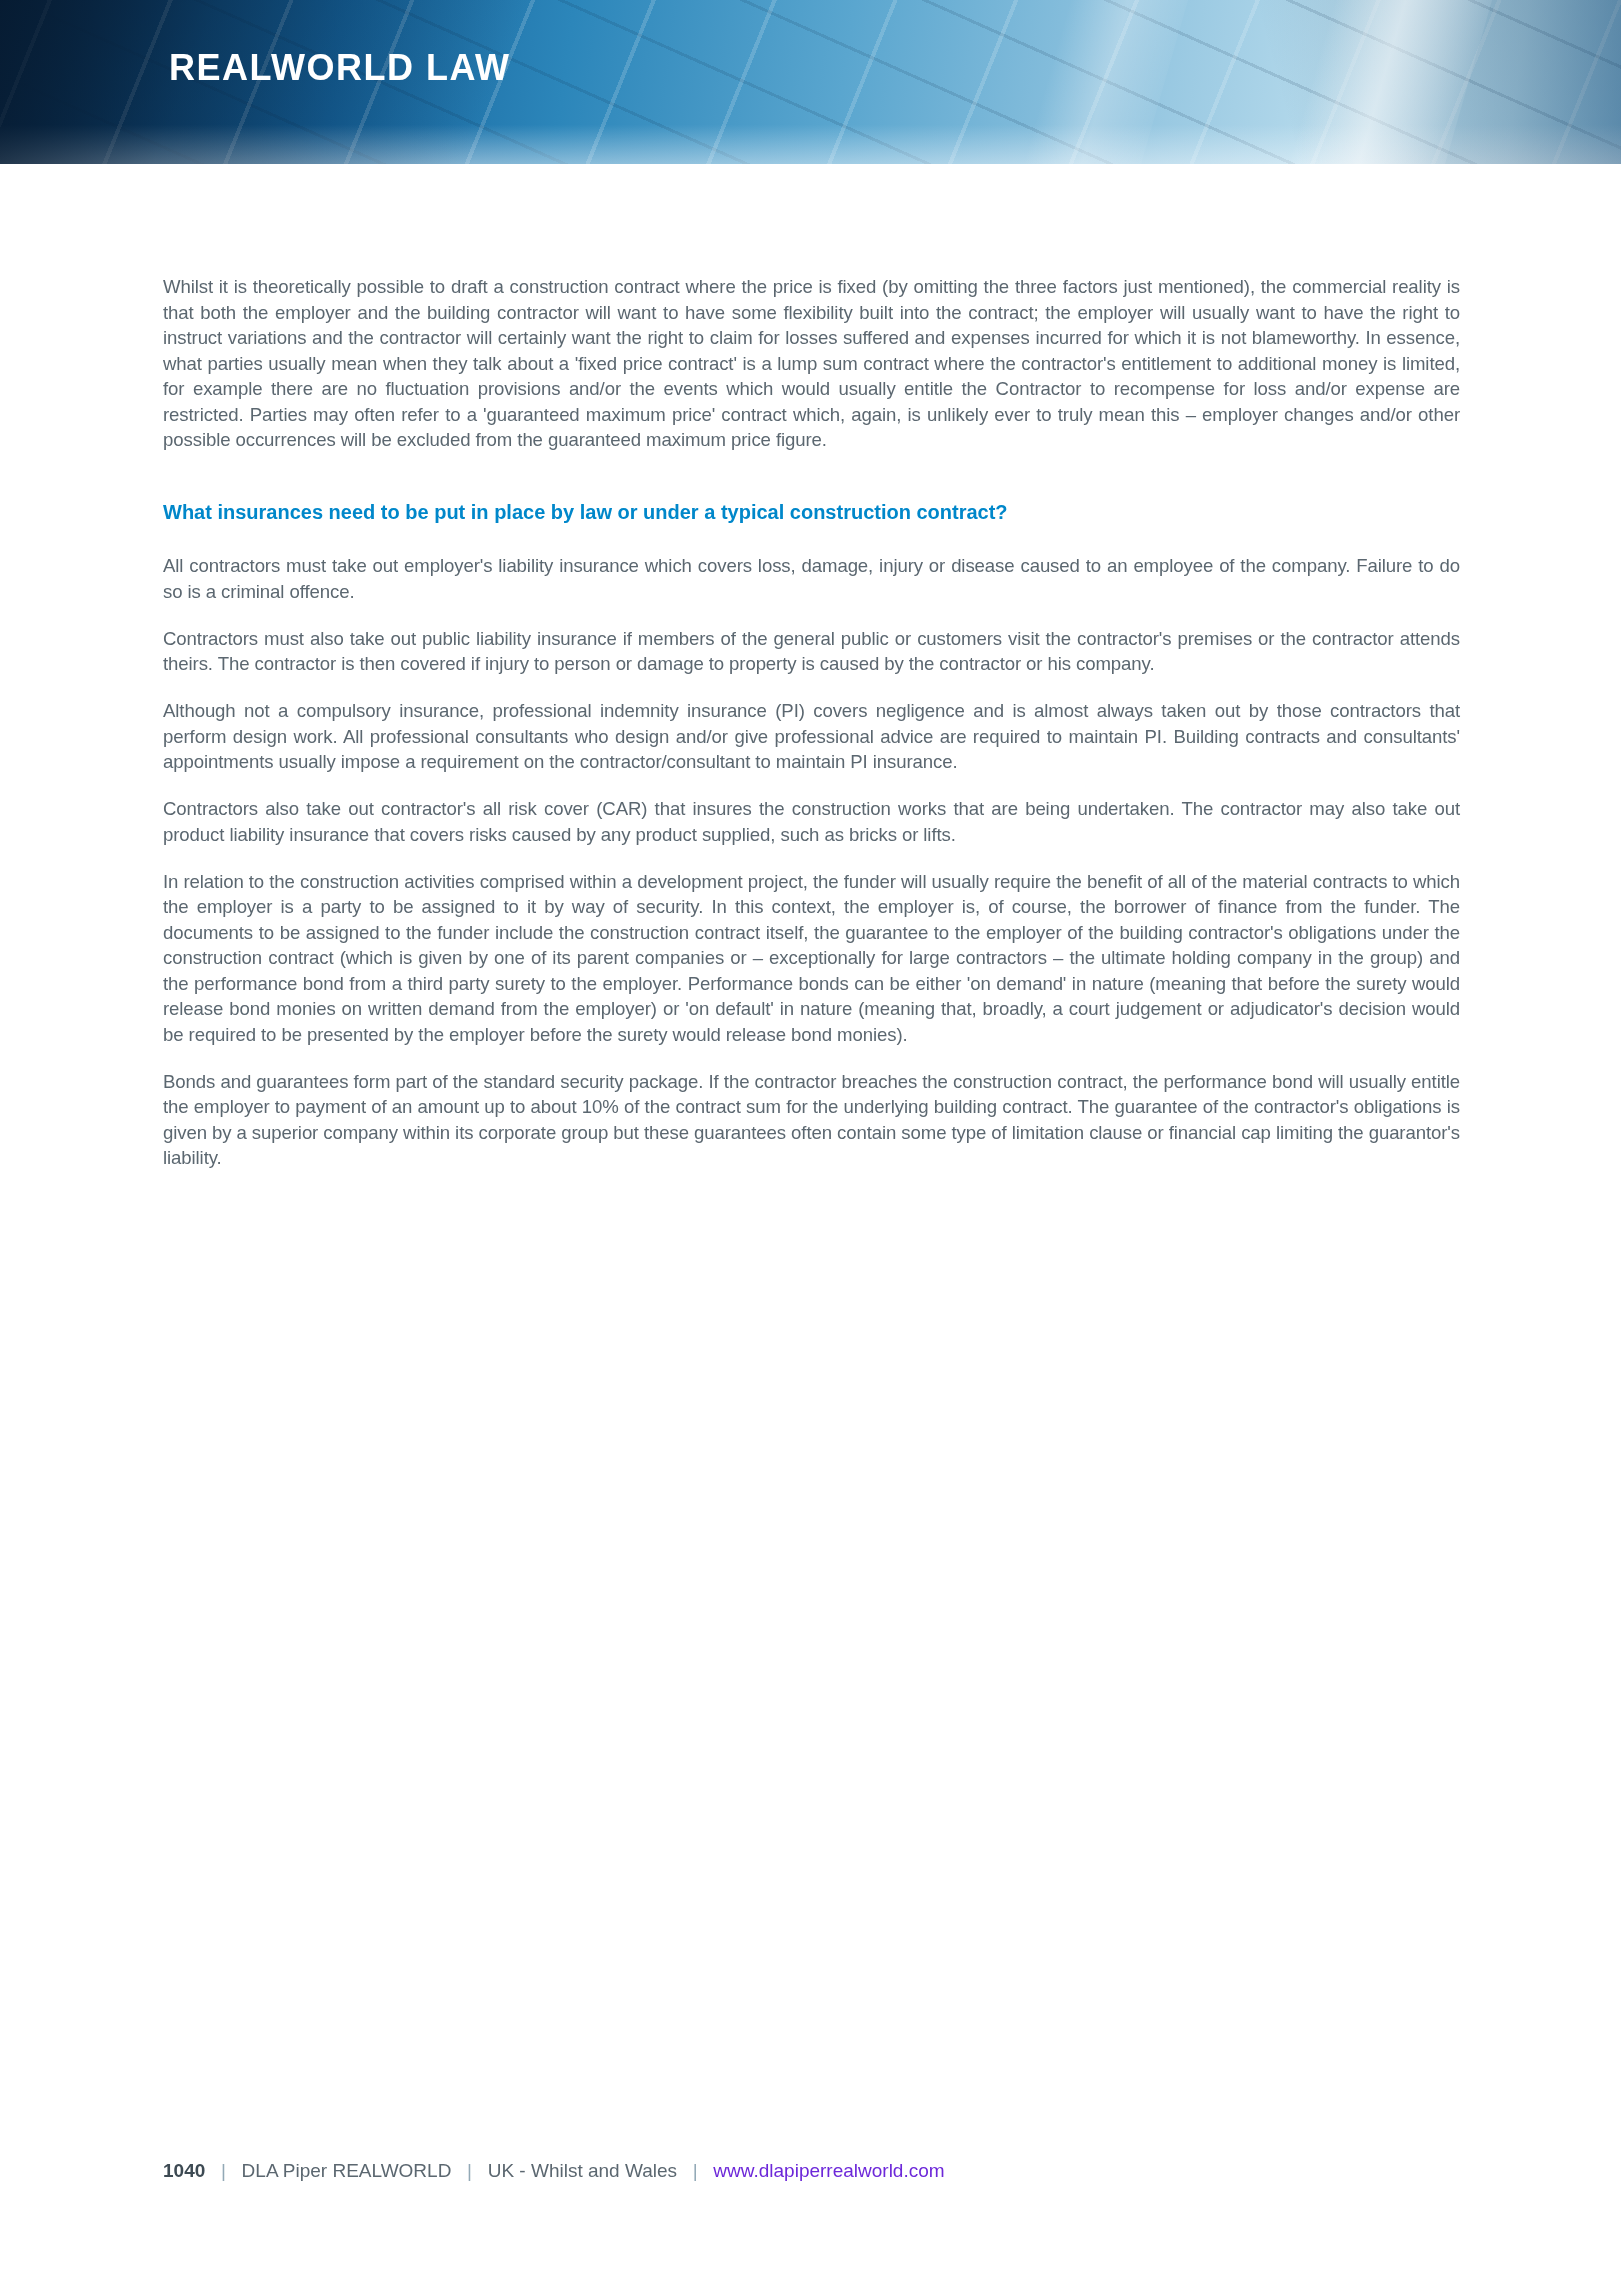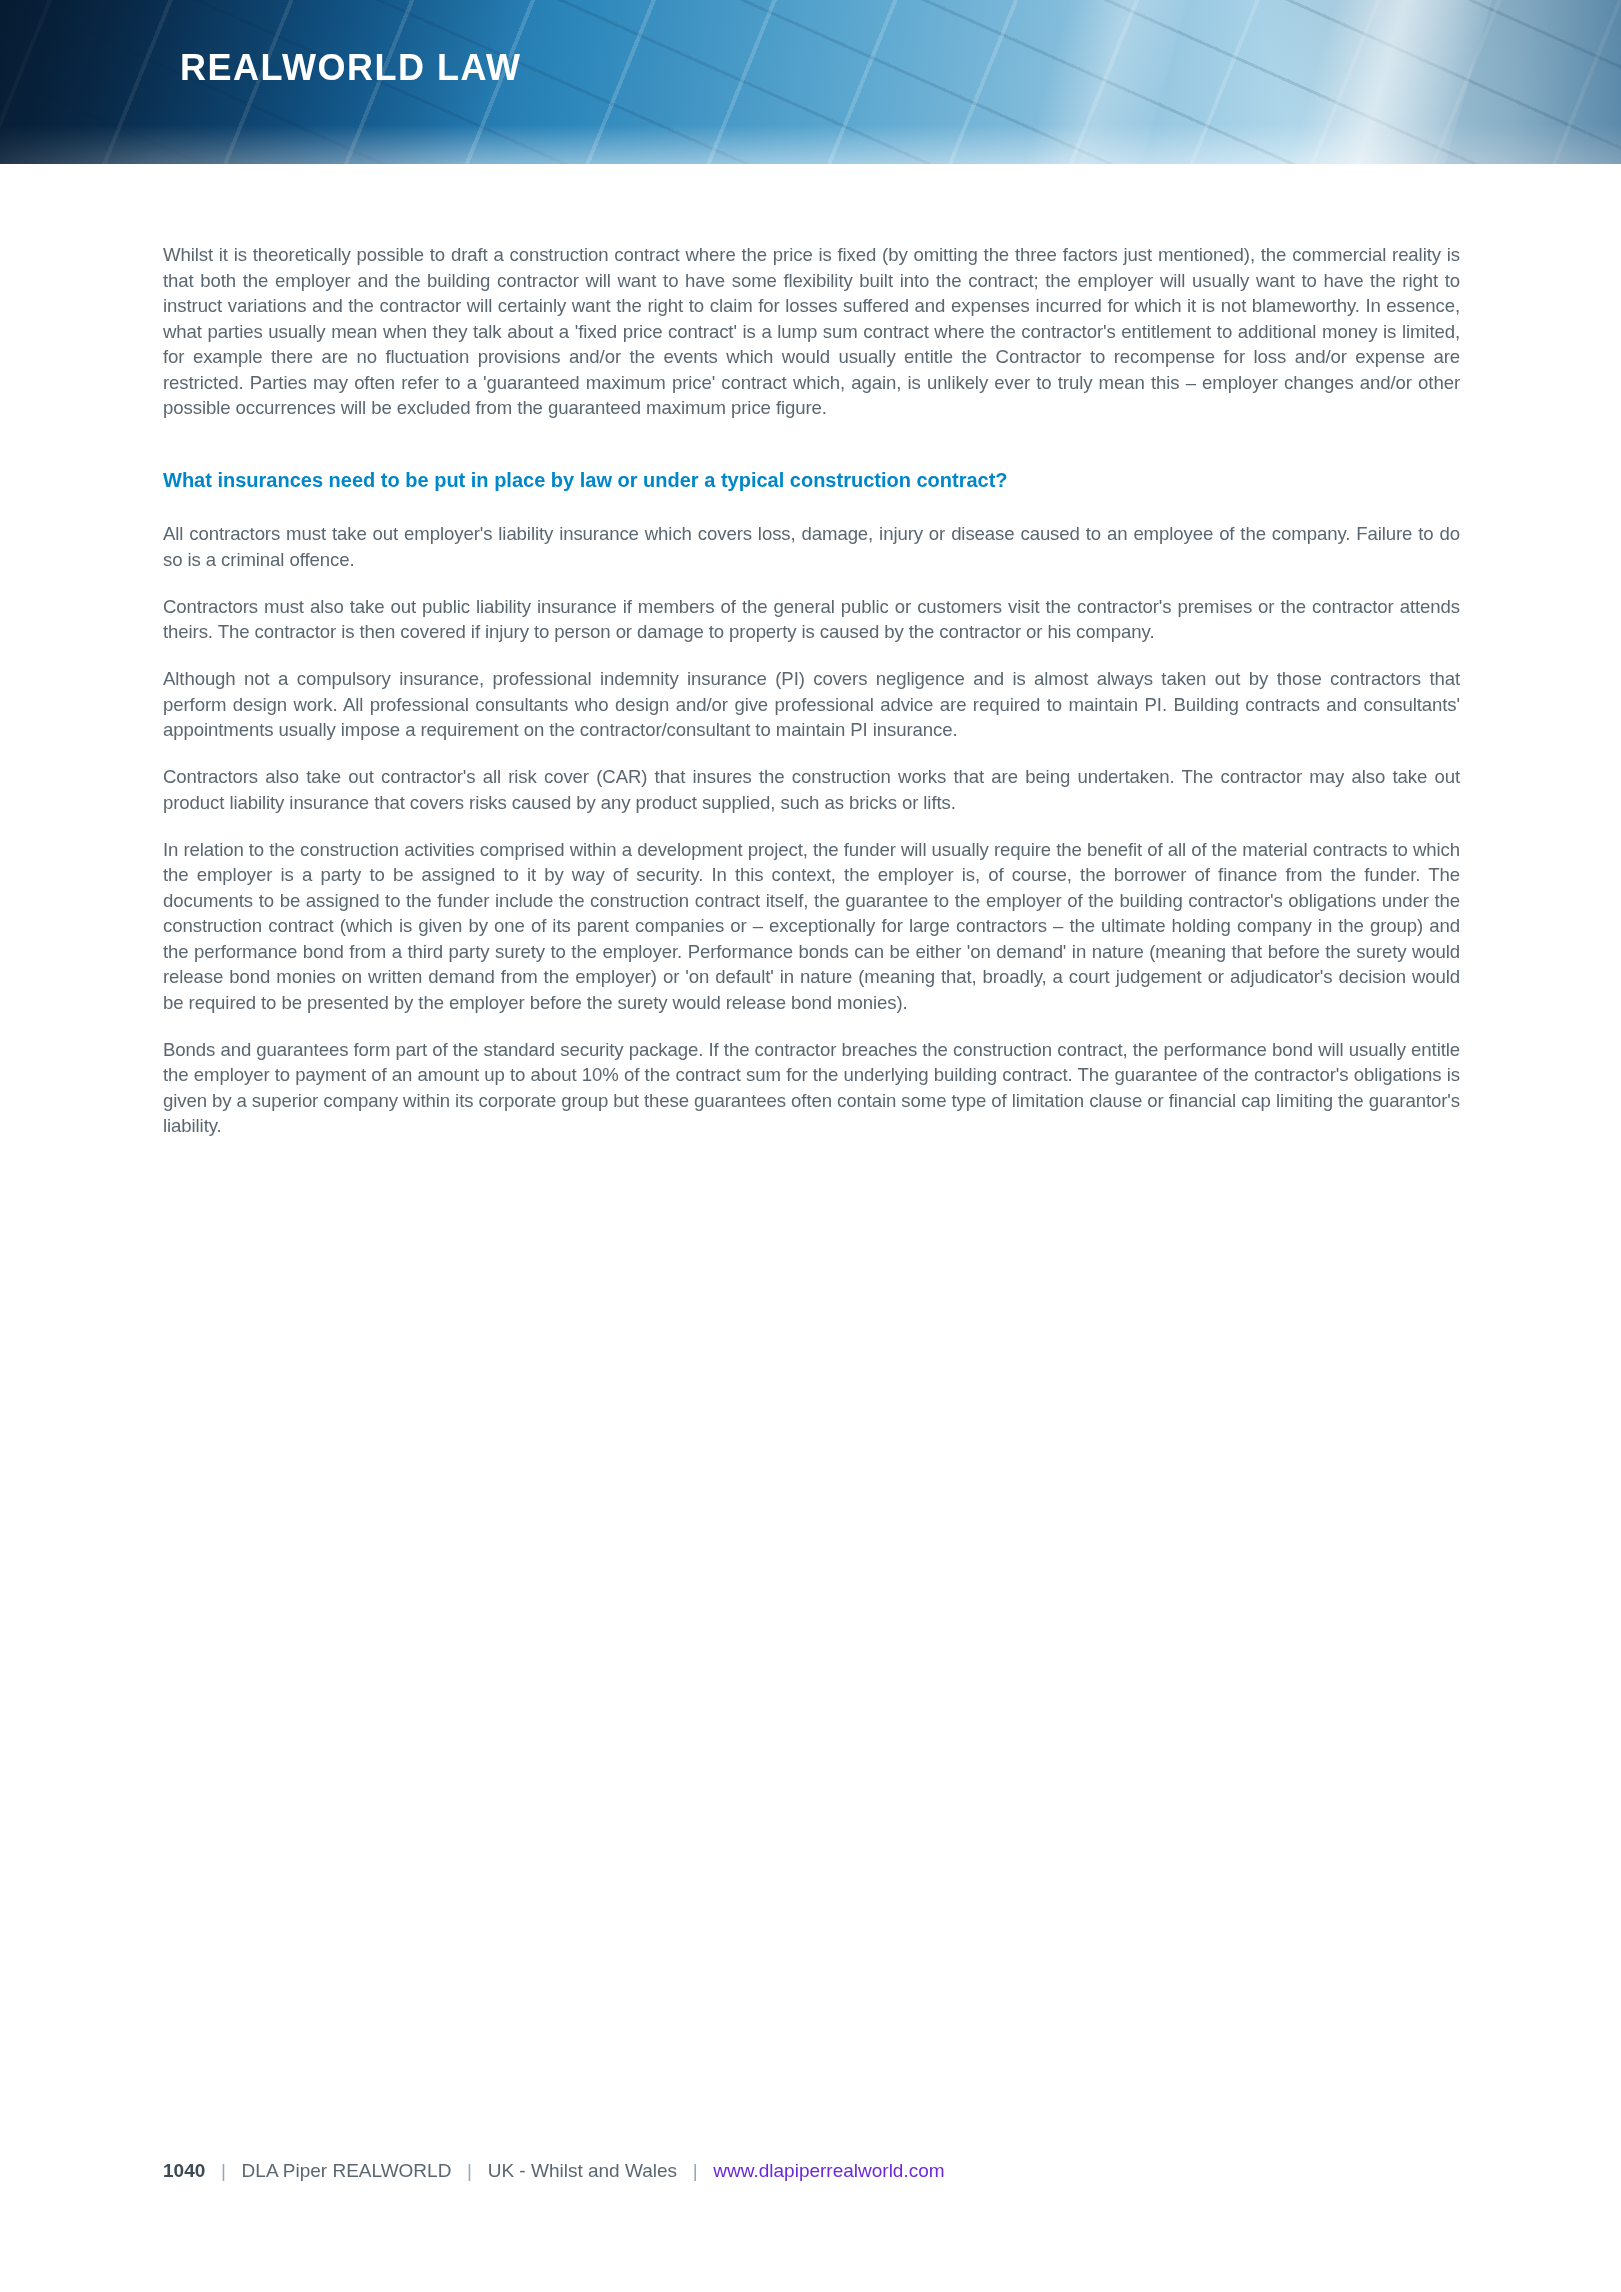--- a/index.html
+++ b/index.html
@@ -59,36 +59,37 @@
     z-index: 1;
   }
   .glass-edge.secondary {
     right: 461px;
     width: 118px;
     background: linear-gradient(to right,
       rgba(255,255,255,0) 0%, rgba(255,255,255,0.28) 50%, rgba(255,255,255,0.04) 100%);
   }
   .logo {
     position: absolute;
-    left: 180px;
+    left: 169px;
     top: 47px;
     z-index: 3;
     color: #ffffff;
     font-size: 36px;
     font-weight: 700;
     letter-spacing: 1.5px;
   }
 
   
   .content {
     padding: 78px 161px 0 163px;
     color: #5b6770;
     font-size: 18.6px;
     line-height: 25.5px;
     letter-spacing: -0.1px;
+    margin-top: 32px;
   }
   .content p {
     margin: 0 0 21.6px 0;
     text-align: justify;
   }
   .content h2 {
     margin: 43px 0 25.5px 0;
     color: #0087ca;
     font-size: 20px;
     line-height: 32px;

